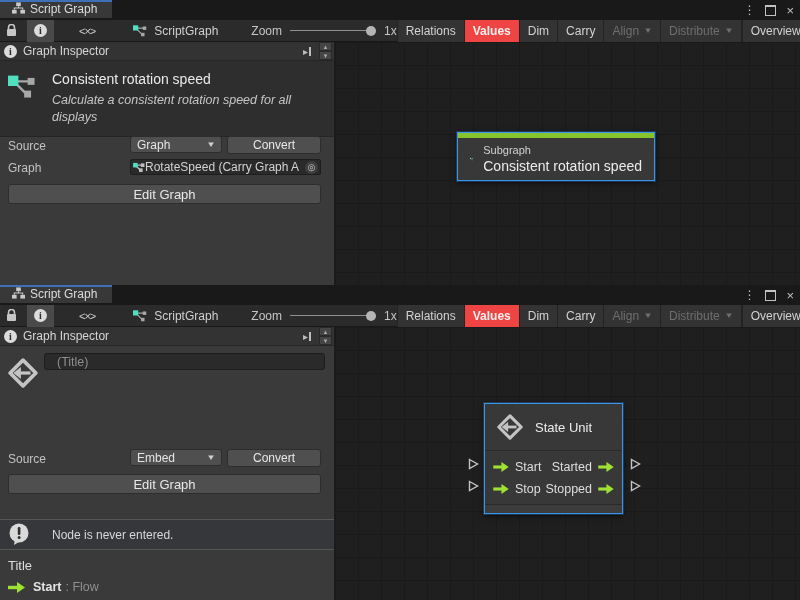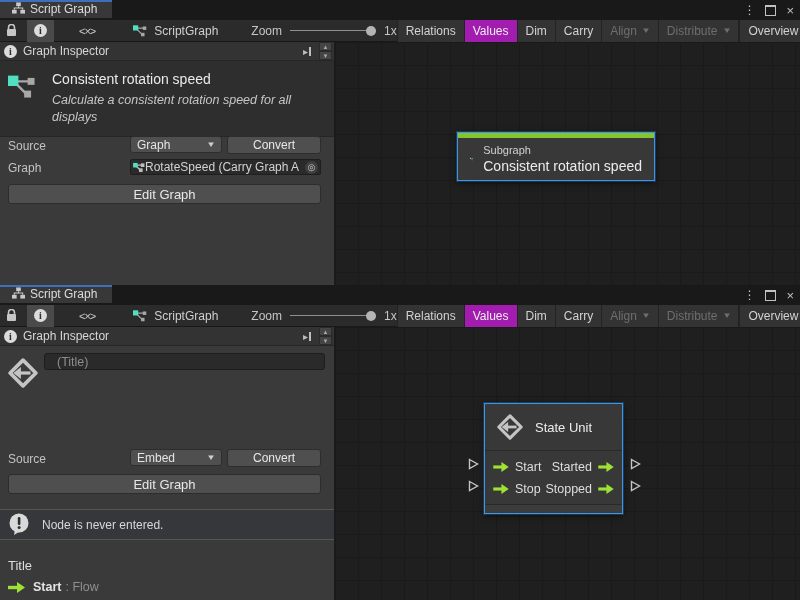--- a/index.html
+++ b/index.html
@@ -18,21 +18,21 @@
   .maxbox{width:9px;height:8px;border:1px solid #c2c2c2;border-top-width:2px;}
   .closex{font-size:13px;line-height:1;}
 
   
   .toolbar{position:absolute;left:0;top:20px;width:800px;height:22px;background:#2b2b2b;
     border-bottom:1px solid #181818;display:flex;align-items:center;box-sizing:border-box;}
   .tbtn{height:22px;display:flex;align-items:center;padding:0 7px;color:#cfcfcf;box-sizing:border-box;}
   .tbtn.toggled{background:#4a4a4a;}
   .seg{height:22px;display:flex;align-items:center;padding:0 8px;background:#333;
     border-left:1px solid #232323;color:#d2d2d2;white-space:nowrap;}
-  .seg.selected{background:#a21caf;color:#efefef;}
+  .seg.selected{background:#ef4444;color:#efefef;font-weight:bold;}
   .seg.disabled{color:#6e6e6e;}
   .seg:last-child{border-right:1px solid #232323;}
   .caret{font-size:8px;margin-left:5px;transform:scaleX(1.2);}
   .zoomwrap{display:flex;align-items:center;gap:8px;color:#c6c6c6;}
   .slider{position:relative;width:86px;height:10px;}
   .slider .track{position:absolute;left:0;right:0;top:4.5px;height:1px;background:#8f8f8f;}
   .slider .knob{position:absolute;right:0;top:0;width:10px;height:10px;border-radius:50%;background:#b4b4b4;}
   .info-badge{width:13px;height:13px;border-radius:50%;background:#dcdcdc;color:#2b2b2b;
     font-weight:bold;font-size:10px;display:flex;align-items:center;justify-content:center;font-family:"Liberation Serif",serif;}
   .codeicon{color:#cfcfcf;font-size:11px;letter-spacing:-1px;}
@@ -72,21 +72,21 @@
     display:flex;align-items:center;padding:0 2px;box-sizing:border-box;color:#d2d2d2;overflow:hidden;white-space:nowrap;}
   .objfield .picker{margin-left:auto;width:13px;height:13px;border-radius:50%;background:#3f3f3f;
     color:#c9c9c9;font-size:9px;display:flex;align-items:center;justify-content:center;flex:0 0 13px;}
   .bigbtn{font-size:13px;}
 
   .txtinput{position:absolute;height:17px;background:#2a2a2a;border:1px solid #1d1d1d;border-radius:3px;
     color:#bdbdbd;font-size:12.5px;padding:0 12px;box-sizing:border-box;font-family:"Liberation Sans",sans-serif;outline:none;}
   .txtinput::placeholder{color:#8d8d8d;opacity:1;}
 
   .warnbox{position:absolute;left:0;width:100%;background:#35373a;border-top:1px solid #565656;
-    border-bottom:1px solid #565656;display:flex;align-items:center;gap:10px;padding:0 8px;box-sizing:border-box;}
+    border-bottom:1px solid #565656;display:flex;align-items:center;gap:20px;padding:0 8px;box-sizing:border-box;margin-top:10px;}
   .warn-text{color:#d8d8d8;font-size:12px;}
 
   .sect-head{position:absolute;left:8px;color:#dedede;font-size:13px;}
   .portrow{position:absolute;left:8px;display:flex;align-items:center;gap:8px;}
   .portrow .pname{color:#e2e2e2;font-weight:bold;font-size:12.5px;}
   .portrow .ptype{color:#8f8f8f;font-size:12.5px;}
 
   
   .gnode{position:absolute;box-sizing:border-box;background:#383838;
     border:1px solid #3c96e8;box-shadow:0 0 0 1px rgba(40,120,200,.35),0 2px 6px rgba(0,0,0,.6);}

